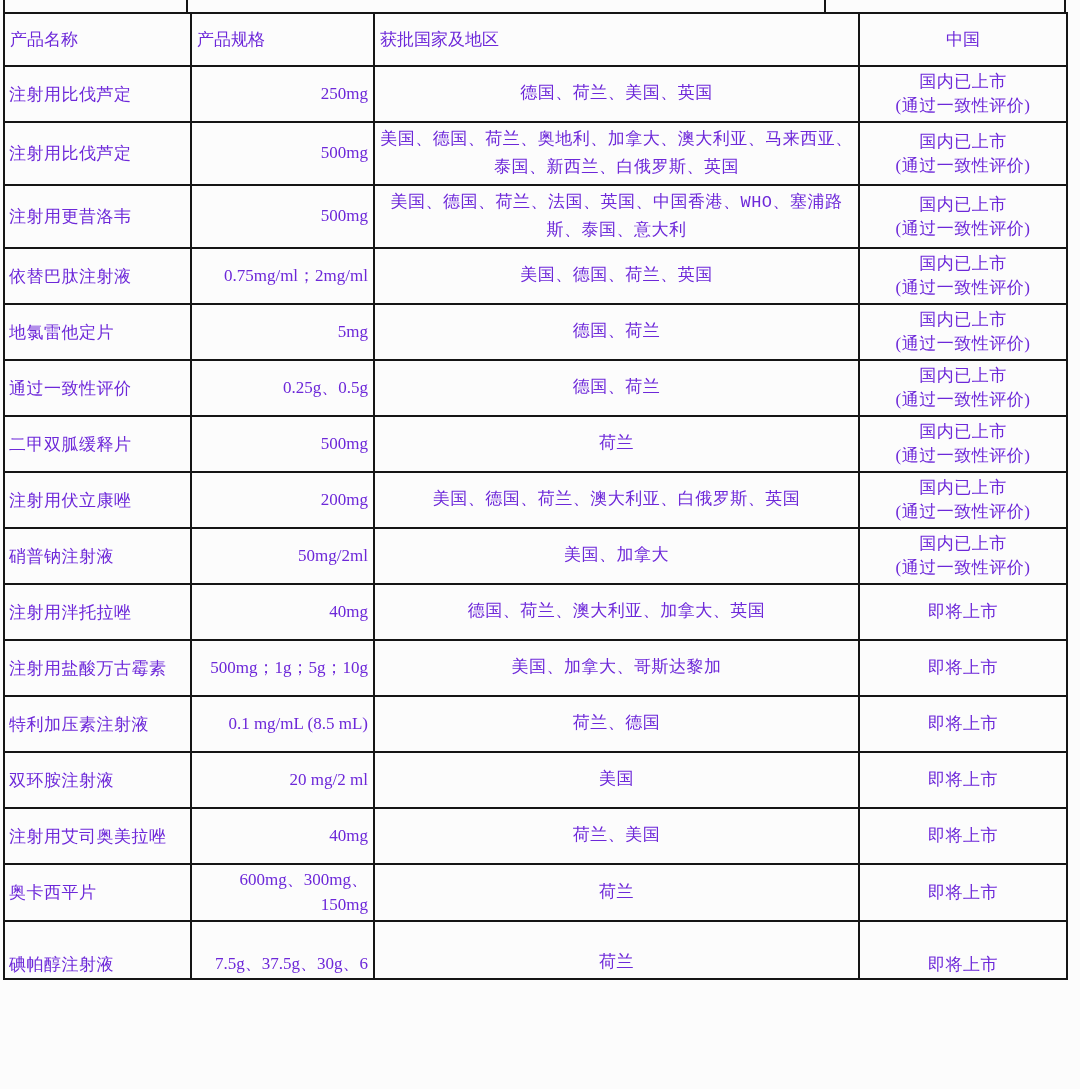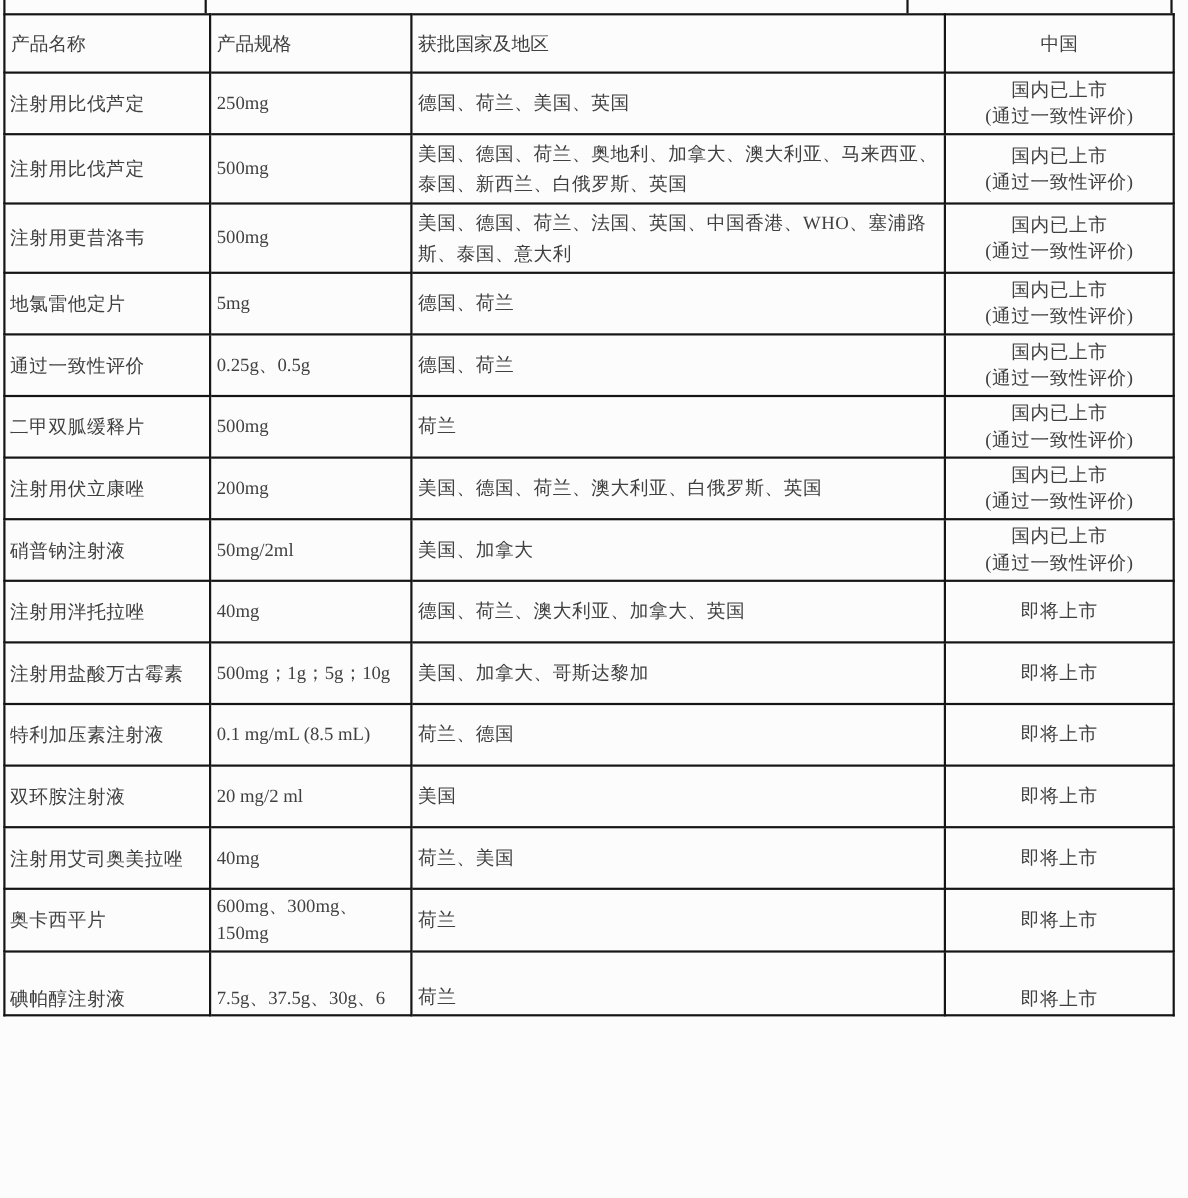--- a/index.html
+++ b/index.html
@@ -7,21 +7,21 @@
     padding: 0;
     background: #ffffff;
   }
   .page {
     position: relative;
     width: 1080px;
     height: 1089px;
     overflow: hidden;
     background: #fcfcfc;
     font-family: "Liberation Serif", "DejaVu Serif", serif;
-    color: #404040;
+    color: #6d28d9;
   }
   
   .partial-row {
     position: absolute;
     left: 3px;
     top: 0;
     width: 1059px;
     height: 12px;
     border-left: 2px solid #151515;
     border-right: 2px solid #151515;
@@ -55,27 +55,28 @@
   th.h-name, th.h-spec, th.h-regions { text-align: left; }
   th.h-china { text-align: center; }
   td.c-name {
     text-align: left;
     padding-left: 4px;
     padding-right: 1px;
     letter-spacing: 0.5px;
     white-space: nowrap;
   }
   td.c-spec {
-    text-align: left;
+    text-align: right;
     line-height: 1.45;
   }
   td.c-regions {
-    text-align: left;
+    text-align: center;
     line-height: 1.62;
     letter-spacing: 0.5px;
+    font-family: Liberation Mono, monospace;
   }
   td.c-china {
     text-align: center;
     line-height: 1.4;
     letter-spacing: 0.5px;
     margin-left: 41px;
   }
   .status-line, .note-line {
     white-space: nowrap;
   }
@@ -136,20 +137,29 @@
   <tr class="data-row">
     <td class="c-name">注射用更昔洛韦</td>
     <td class="c-spec">500mg</td>
     <td class="c-regions">美国、德国、荷兰、法国、英国、中国香港、WHO、塞浦路斯、泰国、意大利</td>
     <td class="c-china">
       <div class="status-line">国内已上市</div>
       <div class="note-line">(通过一致性评价)</div>
     </td>
   </tr>
 
+  <tr class="data-row">
+    <td class="c-name">依替巴肽注射液</td>
+    <td class="c-spec">0.75mg/ml；2mg/ml</td>
+    <td class="c-regions">美国、德国、荷兰、英国</td>
+    <td class="c-china">
+      <div class="status-line">国内已上市</div>
+      <div class="note-line">(通过一致性评价)</div>
+    </td>
+  </tr>
 
   <tr class="data-row">
     <td class="c-name">地氯雷他定片</td>
     <td class="c-spec">5mg</td>
     <td class="c-regions">德国、荷兰</td>
     <td class="c-china">
       <div class="status-line">国内已上市</div>
       <div class="note-line">(通过一致性评价)</div>
     </td>
   </tr>

